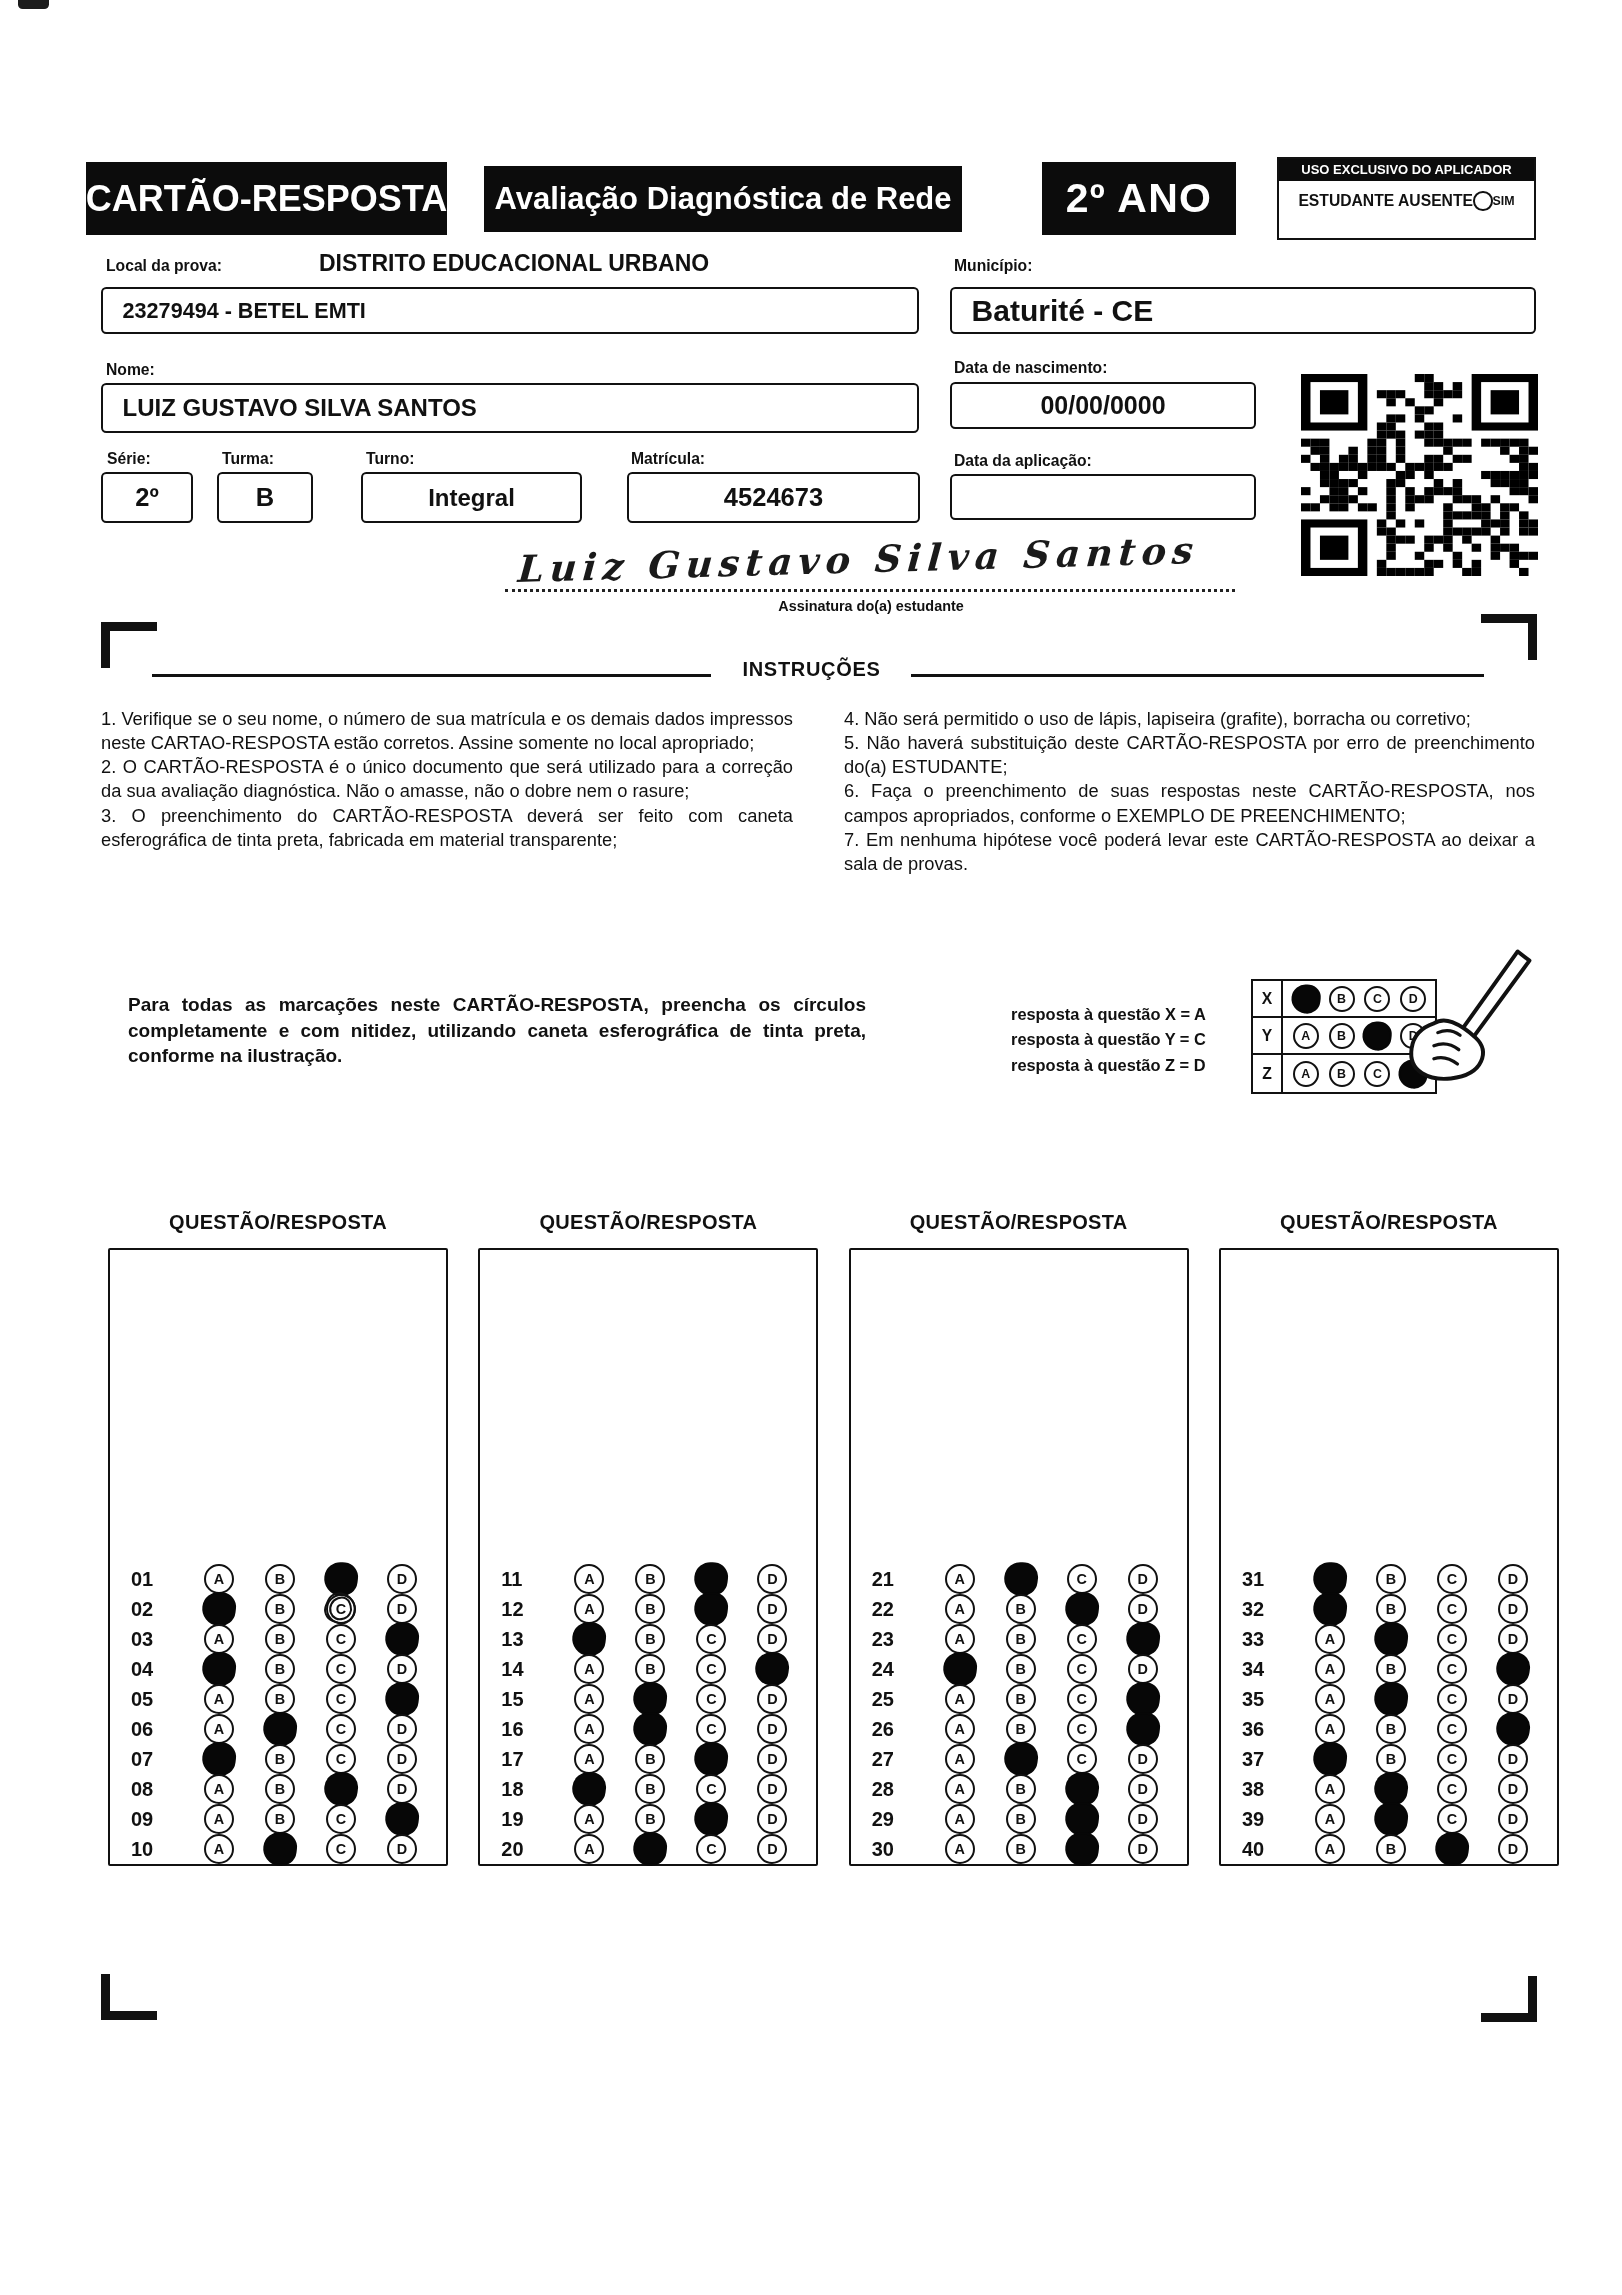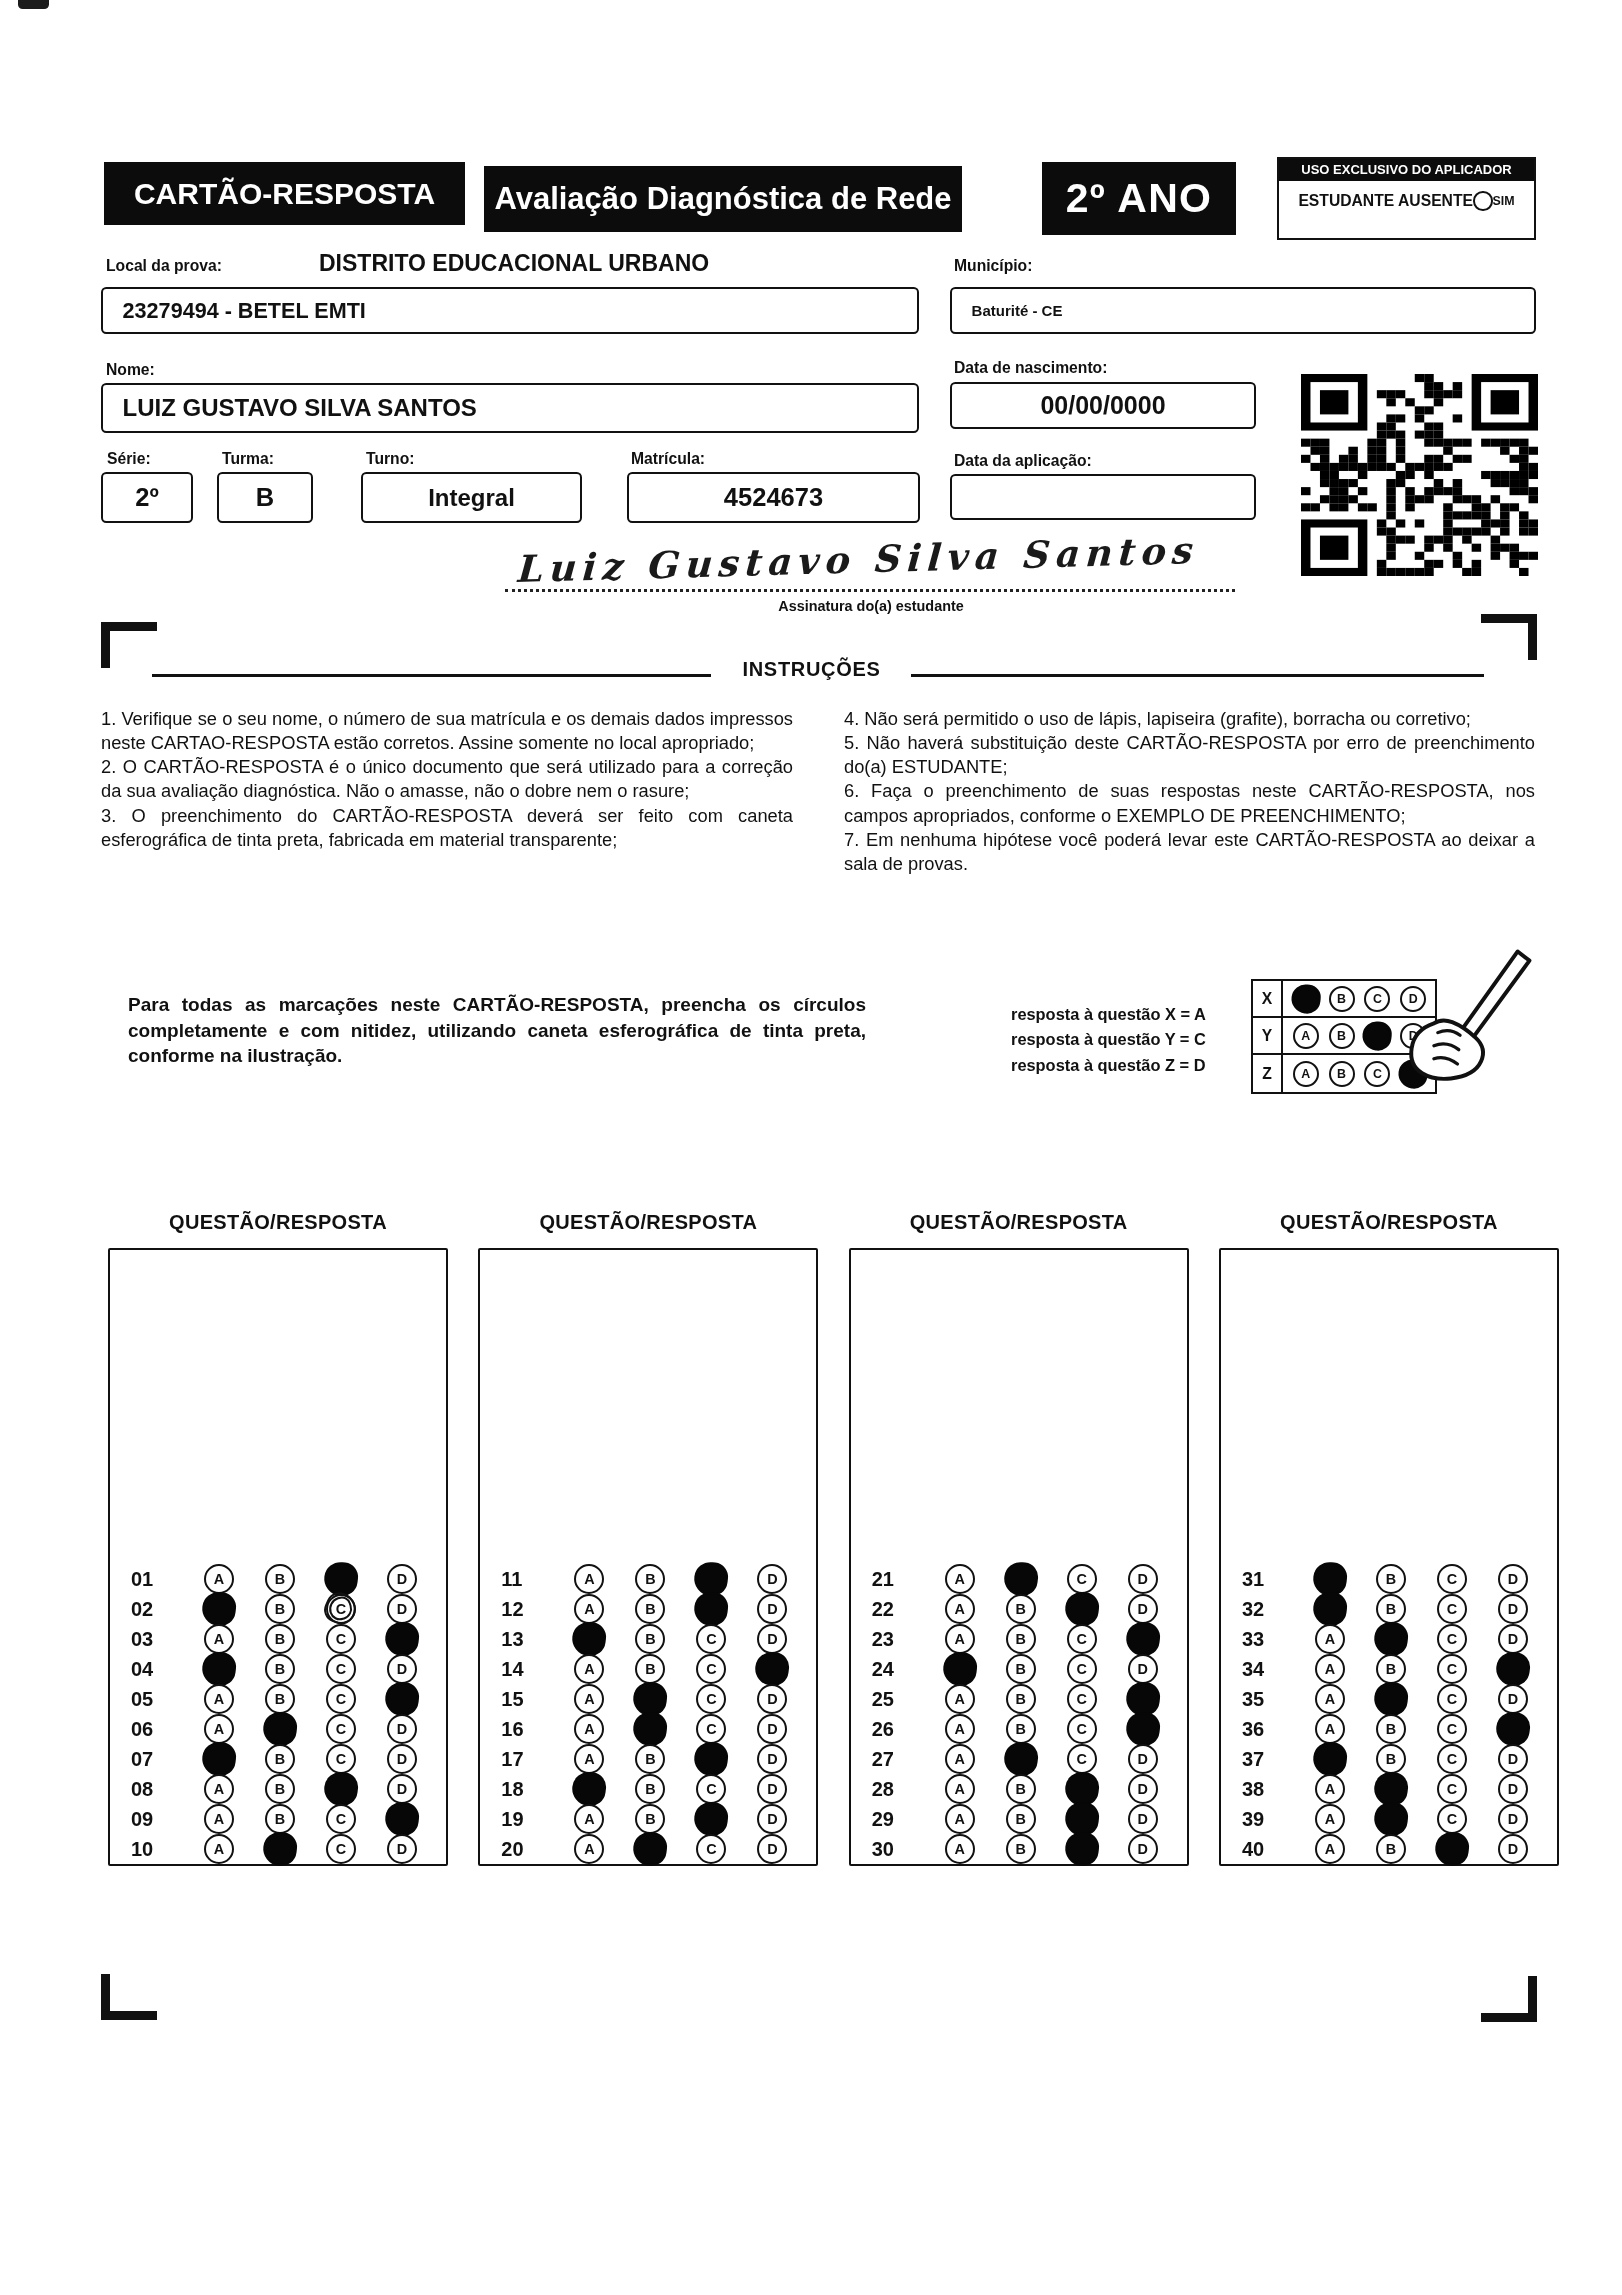--- a/index.html
+++ b/index.html
@@ -7,41 +7,41 @@
   .page{position:relative;width:1623px;height:2295px;background:#ffffff;
         font-family:"Liberation Sans",sans-serif;color:#111;overflow:hidden}
   .abs{position:absolute}
 
   
   .smudge{left:18.3px;top:0;width:31px;height:8.5px;background:#1c1c1c;border-radius:0 0 4.6px 4.6px}
 
   
   .blackbox{background:#0c0c0c;color:#fff;display:flex;align-items:center;justify-content:center;
             font-weight:bold;white-space:nowrap}
-  .t-cartao{left:104px;top:162px;width:361px;height:63px;font-size:30px}
+  .t-cartao{left:86px;top:162px;width:361px;height:73px;font-size:36px}
   .t-exam{left:484px;top:166px;width:478px;height:66px;font-size:31px}
   .t-grade{left:1042px;top:162px;width:194px;height:73px;font-size:41px;letter-spacing:1.3px}
 
   .aplicador{left:1277px;top:157px;width:259px;height:83px;border:2.6px solid #111;background:#fff}
   .apl-head{background:#0c0c0c;color:#fff;font-weight:bold;font-size:13px;text-align:center;padding:3.3px 0}
   .apl-body{display:flex;align-items:center;justify-content:center;gap:0;padding-top:10.5px}
   .apl-label{font-size:15.7px;font-weight:bold;white-space:nowrap}
   .apl-circle{width:19.6px;height:19.6px;border:2px solid #111;border-radius:50%;display:inline-block}
   .apl-sim{font-size:12.4px;font-weight:bold}
 
   
   .label{font-size:15.7px;font-weight:bold;white-space:nowrap}
   .bigval{font-weight:bold;white-space:nowrap}
   .val-local{left:319px;top:250px;font-size:23px}
   .fieldbox{border:2.6px solid #111;border-radius:5.2px;background:#fff;display:flex;align-items:center;
             font-weight:bold;white-space:nowrap}
   .lab-local{left:106px;top:257px}
   .box-school{left:101px;top:287px;width:818px;height:47px;padding-left:19.6px;font-size:21.6px}
   .lab-municipio{left:954px;top:257px}
-  .box-municipio{left:950px;top:287px;width:586px;height:47px;padding-left:19.6px;font-size:15px}
+  .box-municipio{left:950px;top:287px;width:586px;height:47px;padding-left:19.6px;font-size:30px}
   .lab-nome{left:106px;top:361px}
   .box-nome{left:101px;top:383px;width:818px;height:50px;padding-left:19.6px;font-size:24px}
   .lab-nasc{left:954px;top:359px}
   .box-nasc{left:950px;top:382px;width:306px;height:47px;justify-content:center;font-size:25px}
   .lab-serie{left:107px;top:450px}
   .lab-turma{left:222px;top:450px}
   .lab-turno{left:366px;top:450px}
   .lab-matricula{left:631px;top:450px}
   .box-serie{left:101px;top:472px;width:92px;height:51px;justify-content:center;font-size:25.5px}
   .box-turma{left:217px;top:472px;width:96px;height:51px;justify-content:center;font-size:25.5px}

